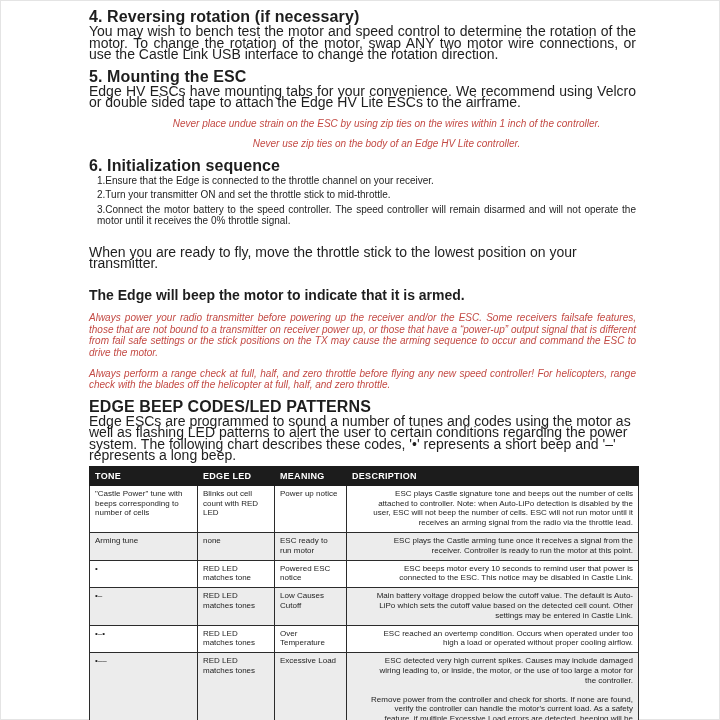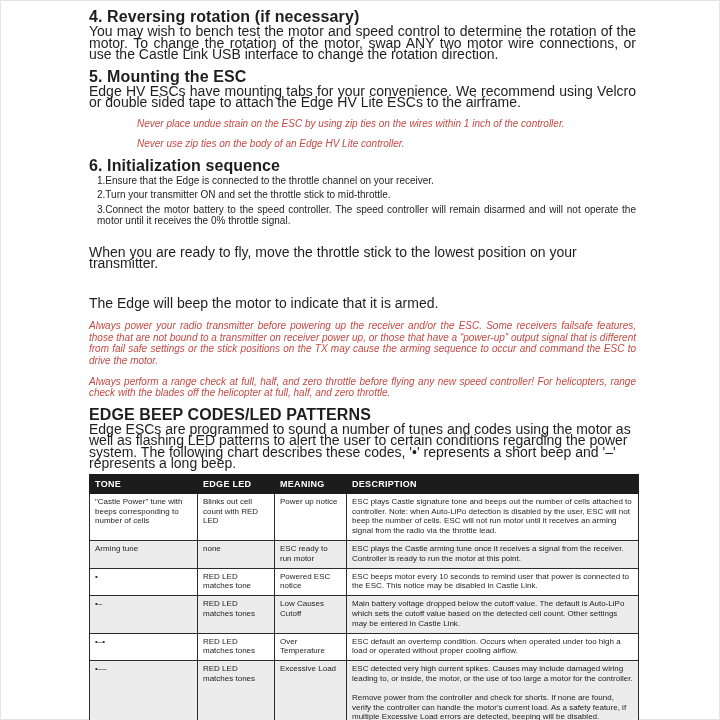--- a/index.html
+++ b/index.html
@@ -35,21 +35,21 @@
   }
   p.nojust { text-align: left; }
   p.warn {
     font-size: 10px;
     line-height: 11.6px;
     margin: 0 0 9px 0;
     font-style: italic;
     color: #c34a44;
     text-align: justify;
   }
-  p.warn-single { text-align: left; margin-left: 48px; }
+  p.warn-single { text-align: center; margin-left: 48px; }
   .steps {
     margin: 0 0 10px 0;
     padding: 0 0 0 8px;
   }
   .steps p {
     font-size: 10px;
     line-height: 11.5px;
     margin: 0 0 3px 0;
     text-align: justify;
   }
@@ -73,21 +73,21 @@
     margin-left: 32px;
   }
   table.beep td {
     font-size: 8px;
     line-height: 9.8px;
     vertical-align: top;
     padding: 3px 5px 4px 5px;
     border: 1.5px solid #2b2b2b;
   }
   table.beep tr.alt td { background: #ececec; }
-  table.beep td p { margin: 0 0 9px 0; }
+  table.beep td p { margin: 0 0 9px 16px; text-align: right; }
   table.beep td p:last-child { margin-bottom: 0; }
   col.c1 { width: 108px; }
   col.c2 { width: 77px; }
   col.c3 { width: 72px; }
   col.c4 { width: 292px; }
 </style>
 </head>
 <body>
 
 <div class="page">
@@ -104,23 +104,23 @@
 
   <h4>6. Initialization sequence</h4>
   <div class="steps">
     <p>1.Ensure that the Edge is connected to the throttle channel on your receiver.</p>
     <p>2.Turn your transmitter ON and set the throttle stick to mid-throttle.</p>
     <p>3.Connect the motor battery to the speed controller. The speed controller will remain disarmed and will not operate the motor until it receives the 0% throttle signal.</p>
   </div>
 
   <div class="gap-sm"></div>
 
-  <p class="body nojust" style="margin-bottom:28px;">When you are ready to fly, move the throttle stick to the lowest position on your transmitter.</p>
+  <p class="body nojust" style="margin-bottom:20px;">When you are ready to fly, move the throttle stick to the lowest position on your transmitter.</p>
 
-  <p class="body nojust" style="margin-bottom:11px;">The Edge will beep the motor to indicate that it is armed.</p>
+  <p class="body nojust" style="margin-bottom:11px;font-weight:bold;">The Edge will beep the motor to indicate that it is armed.</p>
 
   <p class="warn">Always power your radio transmitter before powering up the receiver and/or the ESC. Some receivers failsafe features, those that are not bound to a transmitter on receiver power up, or those that have a “power-up” output signal that is different from fail safe settings or the stick positions on the TX may cause the arming sequence to occur and command the ESC to drive the motor.</p>
 
 
   <p class="warn">Always perform a range check at full, half, and zero throttle before flying any new speed controller! For helicopters, range check with the blades off the helicopter at full, half, and zero throttle.</p>
 
   <h4>EDGE BEEP CODES/LED PATTERNS</h4>
   <p class="body nojust" style="margin-bottom:4px;">Edge ESCs are programmed to sound a number of tunes and codes using the motor as well as flashing LED patterns to alert the user to certain conditions regarding the power system. The following chart describes these codes, '•' represents a short beep and '–' represents a long beep.</p>
 
   <table class="beep">
@@ -169,21 +169,21 @@
         <td>Low Causes Cutoff</td>
         <td>
             <p>Main battery voltage dropped below the cutoff value. The default is Auto-LiPo which sets the cutoff value based on the detected cell count. Other settings may be entered in Castle Link.</p>
           </td>
       </tr>
       <tr>
         <td>•–•</td>
         <td>RED LED matches tones</td>
         <td>Over Temperature</td>
         <td>
-            <p>ESC default an overtemp condition. Occurs when operated under too high a load or operated without proper cooling airflow.</p>
+            <p>ESC reached an overtemp condition. Occurs when operated under too high a load or operated without proper cooling airflow.</p>
           </td>
       </tr>
       <tr class="alt">
         <td>•––</td>
         <td>RED LED matches tones</td>
         <td>Excessive Load</td>
         <td>
           <p>ESC detected very high current spikes. Causes may include damaged wiring leading to, or inside, the motor, or the use of too large a motor for the controller.</p>
           <p>Remove power from the controller and check for shorts. If none are found, verify the controller can handle the motor's current load. As a safety feature, if multiple Excessive Load errors are detected, beeping will be disabled.</p>
           <p>If error continues, contact Castle Tech Support.</p>

